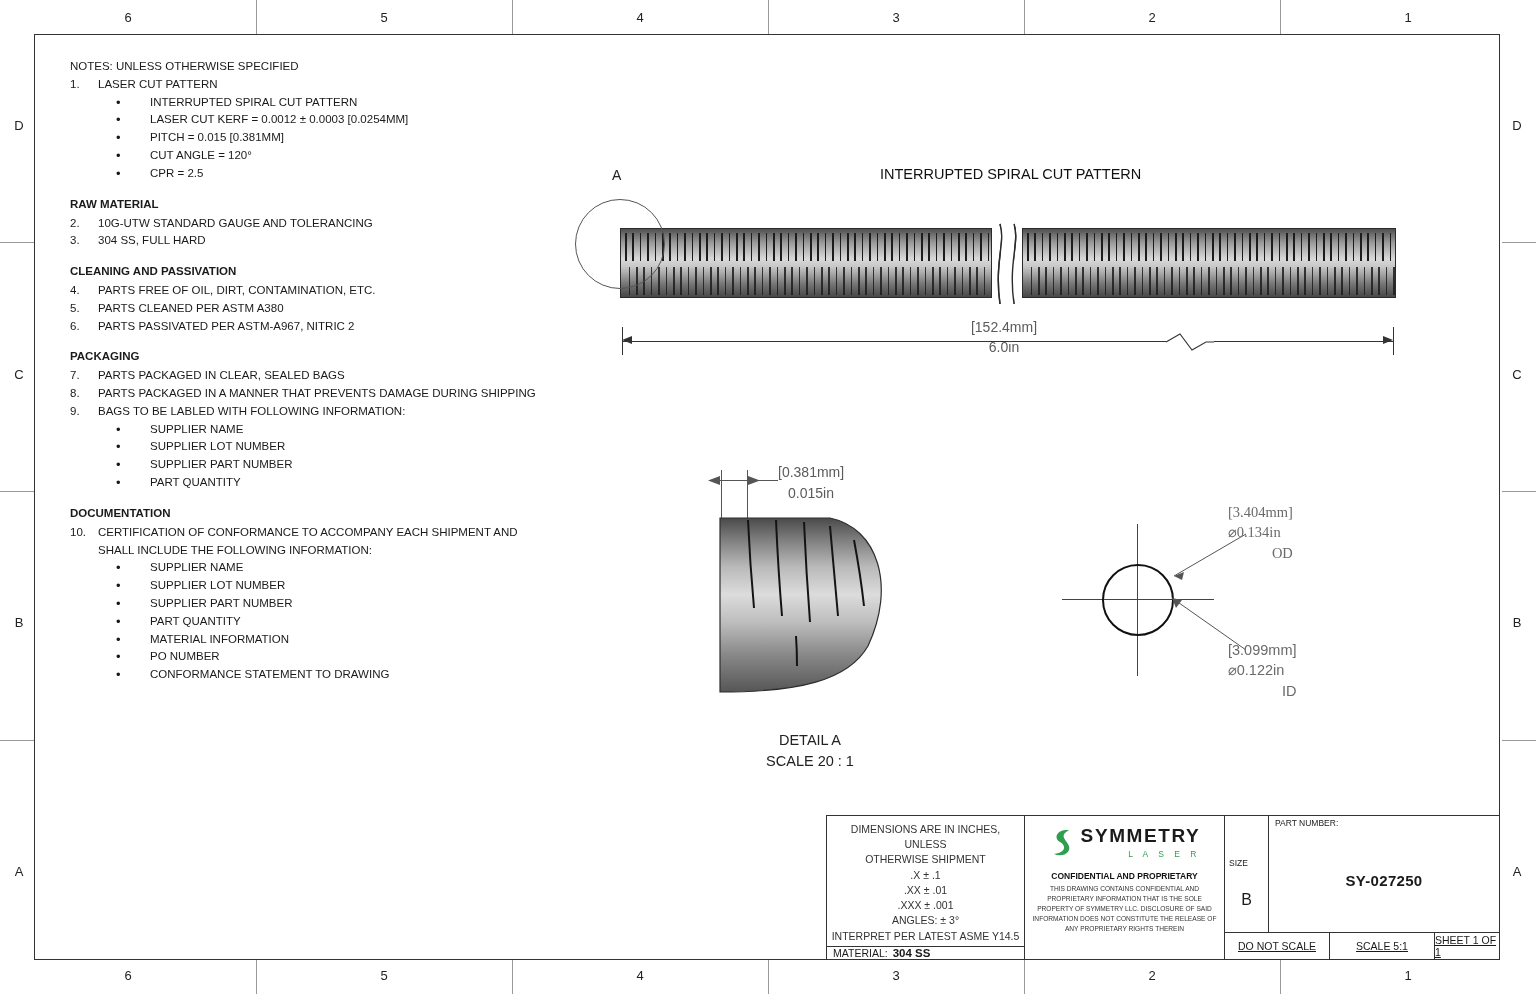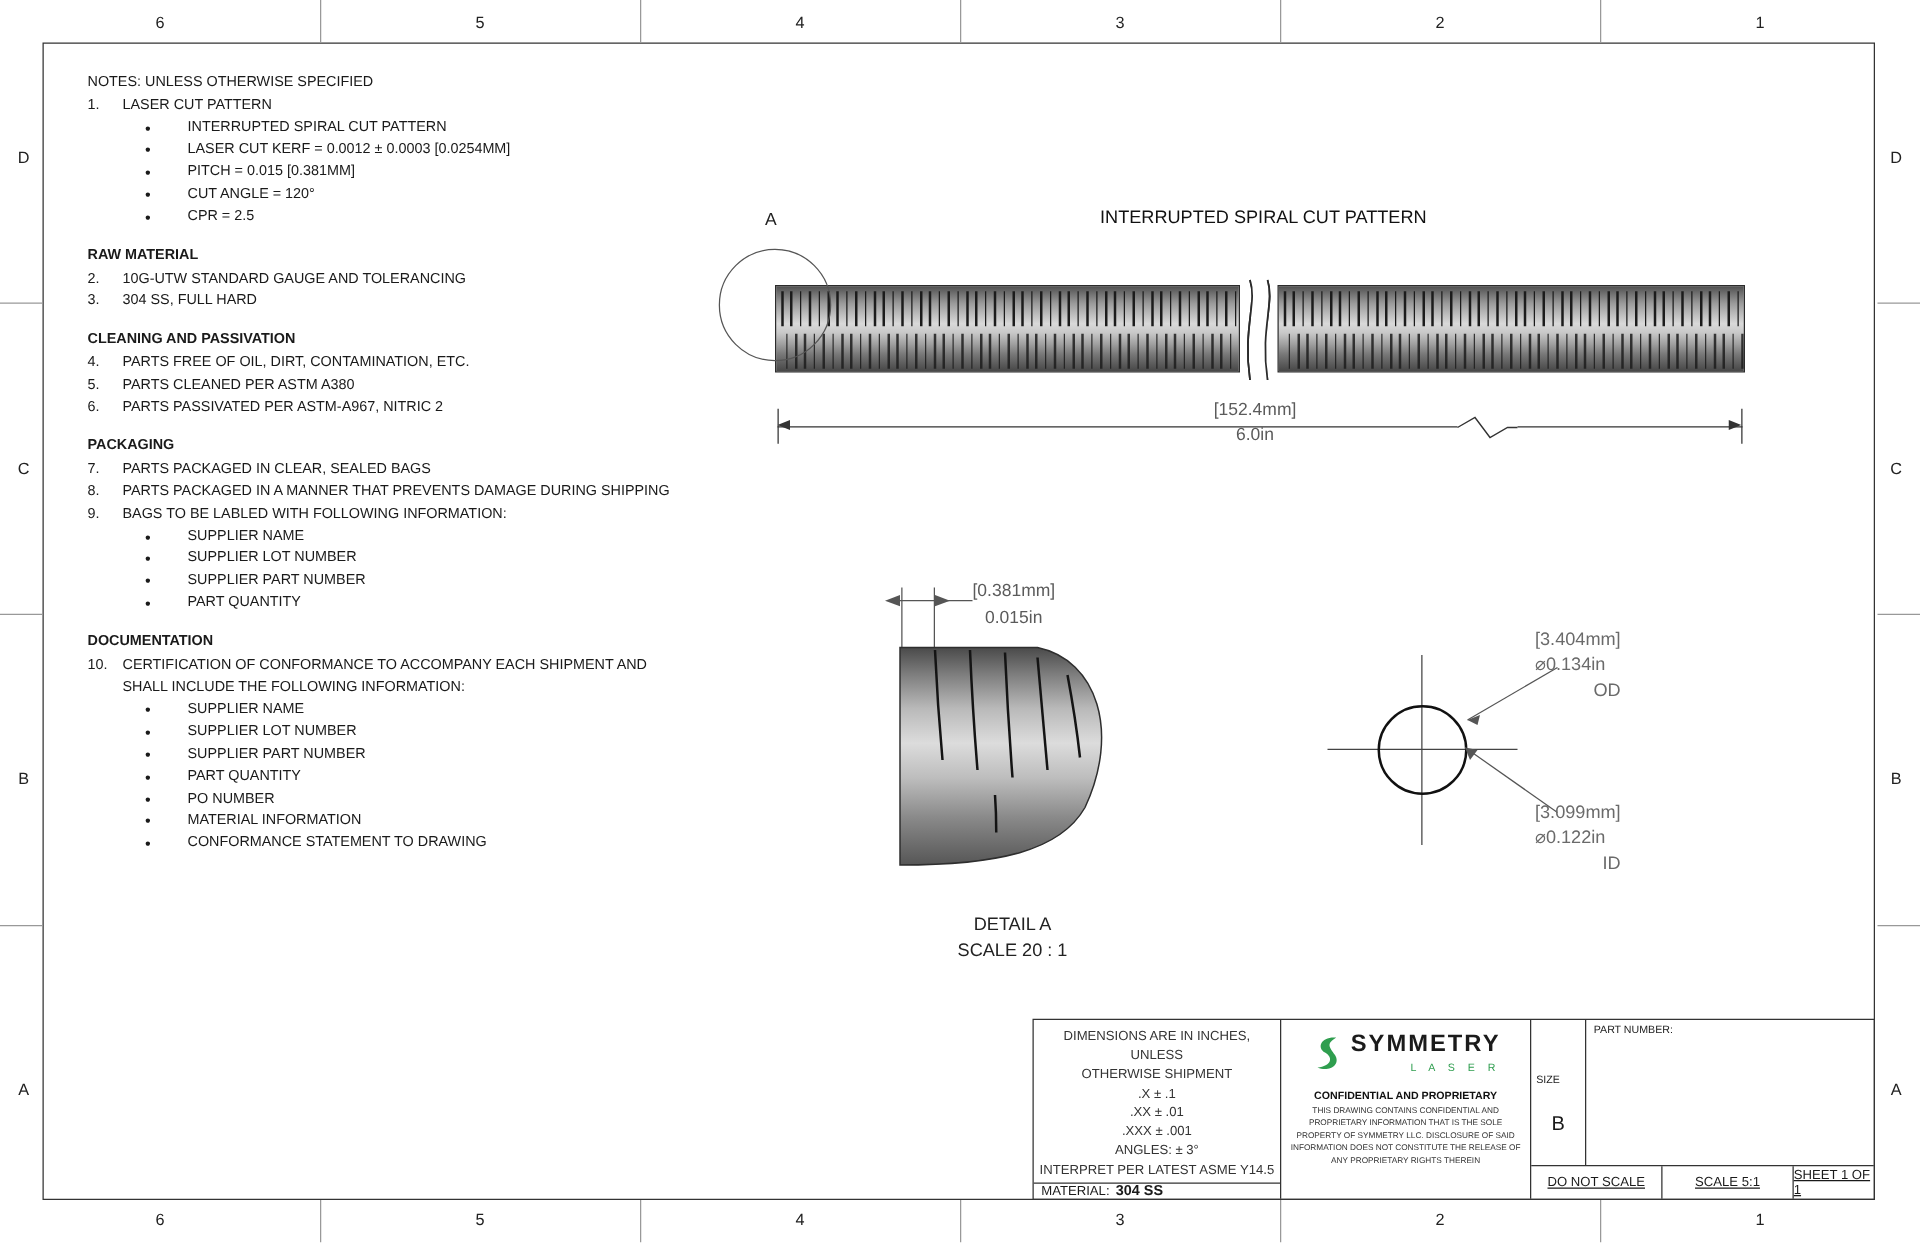--- a/index.html
+++ b/index.html
@@ -54,21 +54,21 @@
   .detail-caption{position:absolute;left:720px;top:730px;width:180px;text-align:center;font-size:14.5px;color:#222;line-height:1.45;}
   .pitchdim{position:absolute;left:718px;top:462px;width:160px;font-size:14px;color:#5b5b5b;line-height:1.35;}
   .pitch-extline{position:absolute;width:1px;background:#555;}
   .pitch-hline{position:absolute;height:1px;background:#555;}
 
   
   .od-id{position:absolute;left:1050px;top:500px;width:340px;height:230px;}
   .circ-out{position:absolute;left:52px;top:64px;width:72px;height:72px;border:2.6px solid #111;border-radius:50%;box-sizing:border-box;}
   .cl-h{position:absolute;left:12px;top:99px;width:152px;height:1px;background:#444;}
   .cl-v{position:absolute;left:87px;top:24px;width:1px;height:152px;background:#444;}
-  .odtext{position:absolute;left:178px;top:2px;font-size:14.5px;color:#6a6a6a;line-height:1.4;}
+  .odtext{position:absolute;left:178px;top:2px;font-size:14.5px;color:#6a6a6a;line-height:1.4;font-family:Liberation Serif, serif;}
   .idtext{position:absolute;left:178px;top:140px;font-size:14.5px;color:#6a6a6a;line-height:1.4;}
 
   
   .titleblock{position:absolute;left:826px;top:815px;width:674px;height:145px;border:1px solid #333;box-sizing:border-box;display:flex;}
   .tb-col1{width:198px;border-right:1px solid #333;box-sizing:border-box;display:flex;flex-direction:column;}
   .tb-tol{flex:1;padding:6px 4px 2px;text-align:center;font-size:10.5px;color:#333;line-height:1.45;}
   .tb-mat{border-top:1px solid #333;height:24px;display:flex;align-items:center;padding-left:6px;font-size:10.5px;gap:5px;}
   .tb-mat b{font-size:11.5px;}
   .tb-col2{width:200px;border-right:1px solid #333;box-sizing:border-box;display:flex;flex-direction:column;align-items:center;padding-top:10px;}
   .logo{display:flex;align-items:center;gap:6px;}
@@ -186,22 +186,22 @@
         <div class="hdr">DOCUMENTATION</div>
         <div class="num">
           <div class="n">10.</div>
           <div class="t">CERTIFICATION OF CONFORMANCE TO ACCOMPANY EACH SHIPMENT AND SHALL INCLUDE THE FOLLOWING INFORMATION:</div>
         </div>
         <ul class="bul">
           <li>SUPPLIER NAME</li>
           <li>SUPPLIER LOT NUMBER</li>
           <li>SUPPLIER PART NUMBER</li>
           <li>PART QUANTITY</li>
+          <li>MATERIAL INFORMATION</li>
           <li>PO NUMBER</li>
-          <li>MATERIAL INFORMATION</li>
           <li>CONFORMANCE STATEMENT TO DRAWING</li>
         </ul>
       </div>
   </div>
 
   <div class="title-pattern">INTERRUPTED SPIRAL CUT PATTERN</div>
 
   <div class="tube">
     <div class="tube-seg seg1">
         <div class="cuts" id="cuts1">
@@ -531,20 +531,21 @@
     </div>
 
     <div class="tb-col3">
       <div class="tb-mid">
         <div class="tb-size">
           <div class="lbl">SIZE</div>
           <div class="val">B</div>
         </div>
         <div class="tb-pn">
           <div class="lbl">PART NUMBER:</div>
+          <div class="val">SY-027250</div>
         </div>
       </div>
       <div class="tb-bot">
         <div class="b1">DO NOT SCALE</div>
         <div class="b2">SCALE 5:1</div>
         <div class="b3">SHEET 1 OF 1</div>
       </div>
     </div>
   </div>
 

